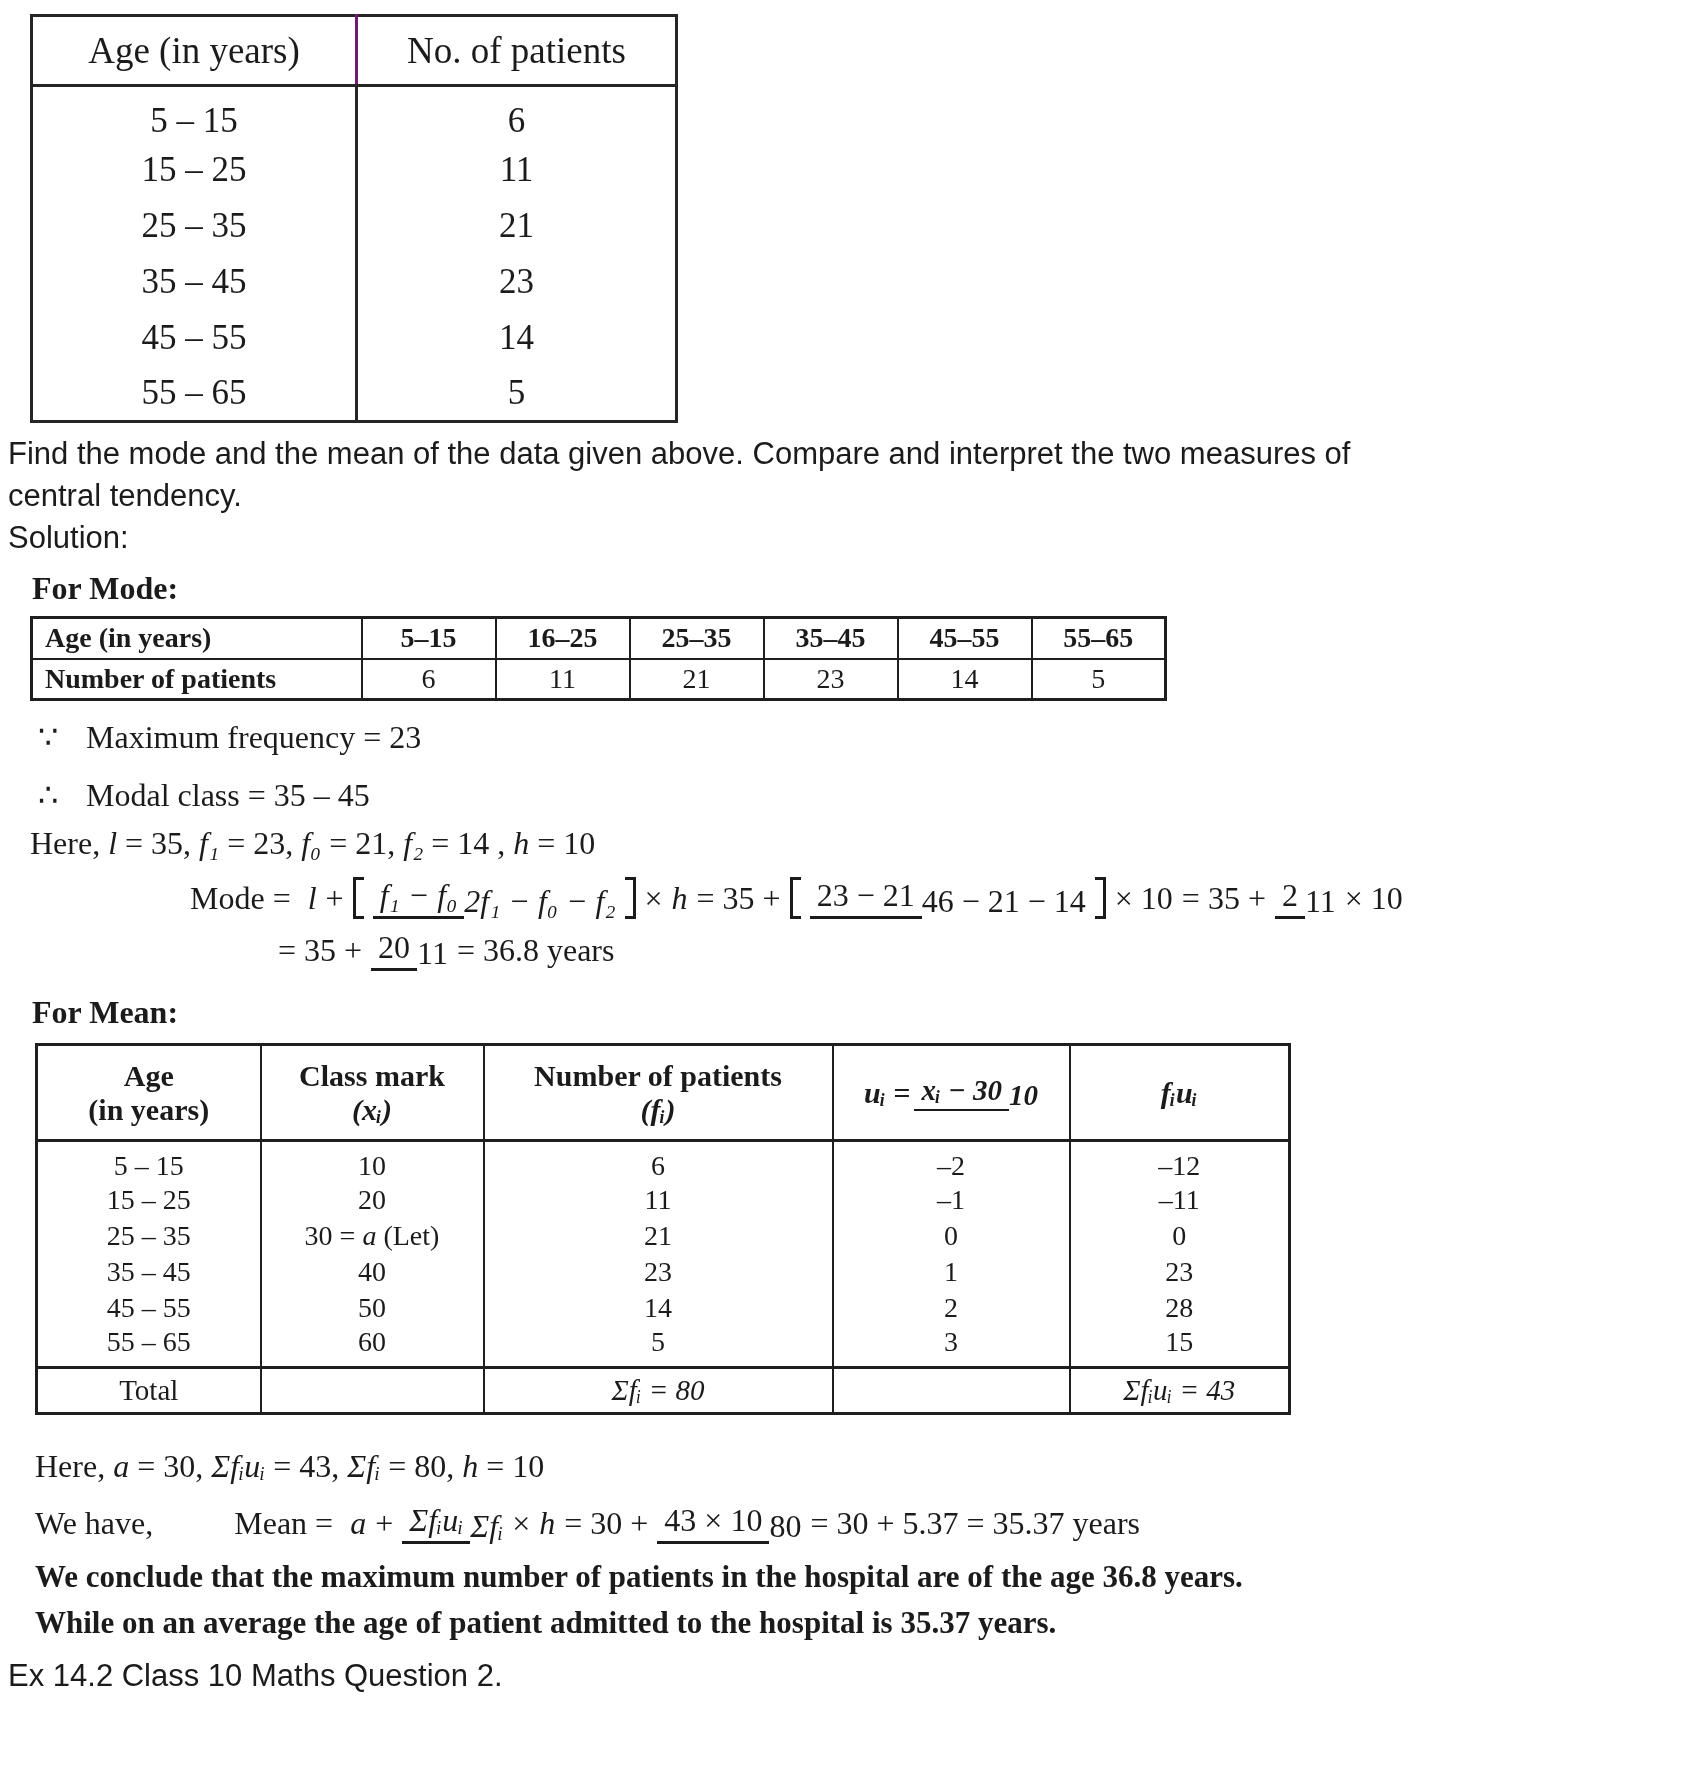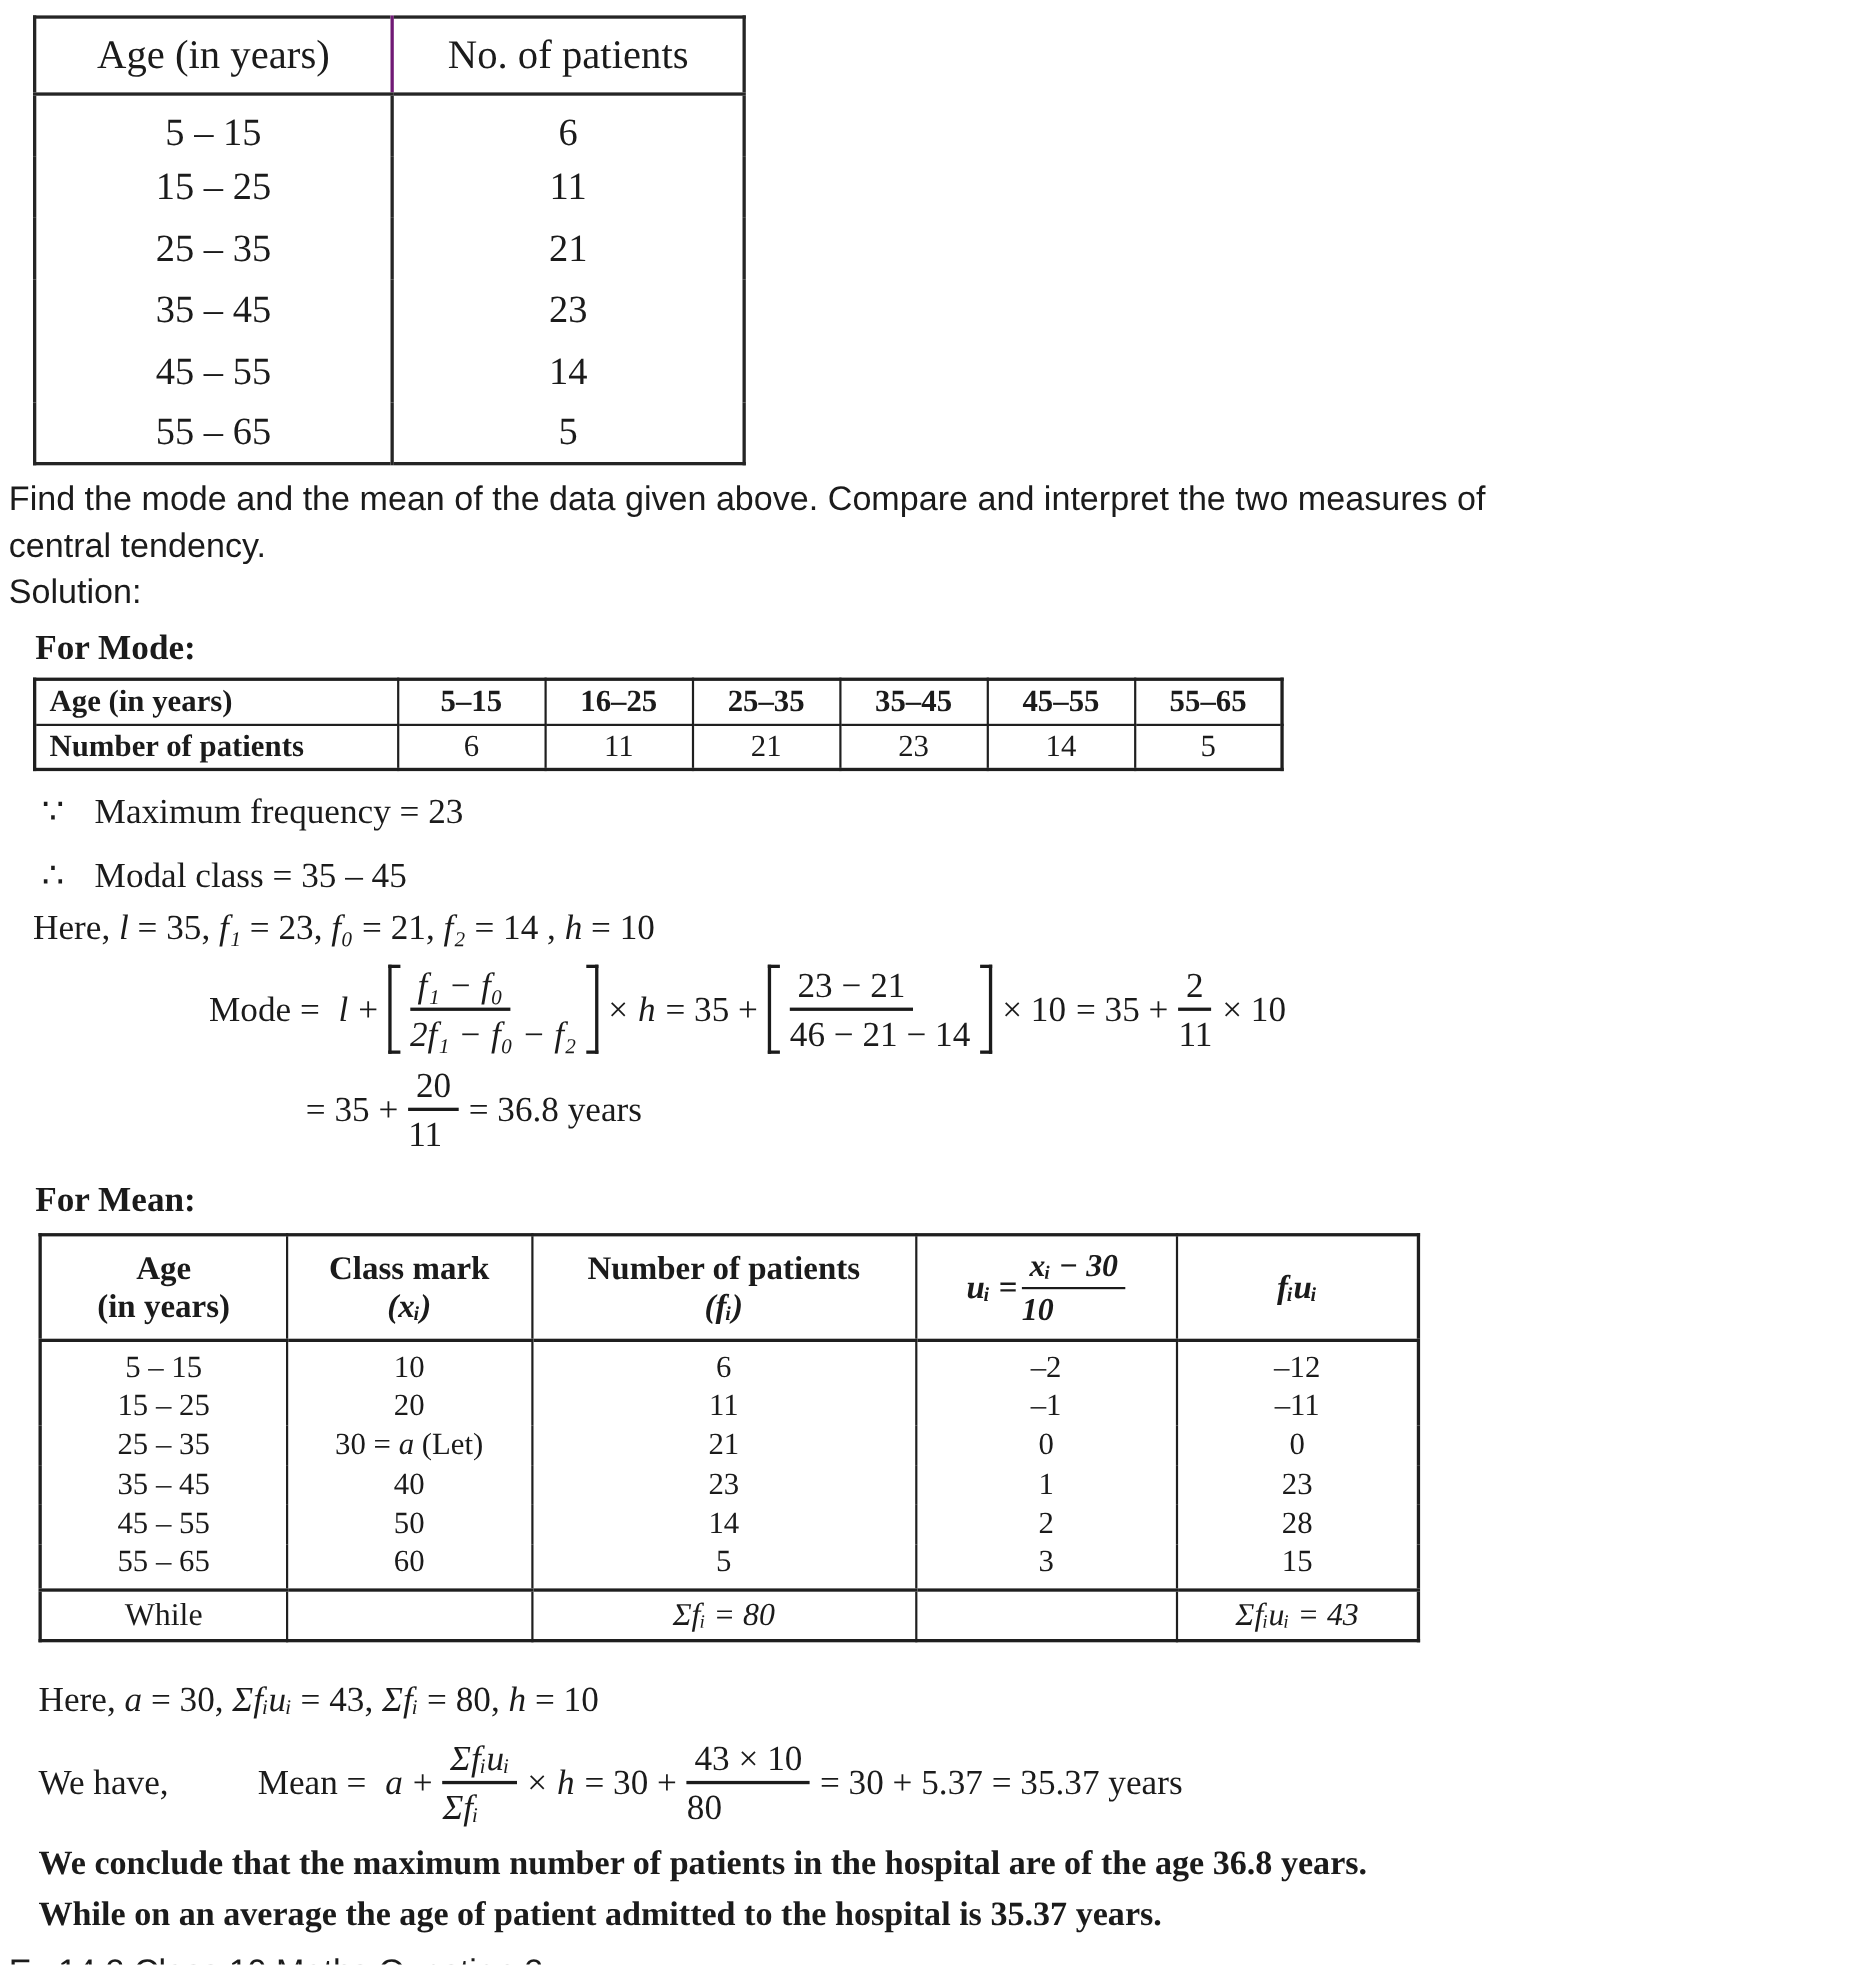--- a/index.html
+++ b/index.html
@@ -35,21 +35,21 @@
 
   .reason-line { margin: 14px 0 0 38px; font-size: 32px; line-height: 44px; }
   .reason-line .sym { display: inline-block; width: 48px; }
   .given-line { margin: 4px 0 0 30px; font-size: 32px; line-height: 44px; }
   .given-line span { white-space: pre; }
 
   
   .formula { display: flex; align-items: center; gap: 9px;
              font-family: "Liberation Serif", "DejaVu Serif", serif; font-size: 32px; }
   .formula span { white-space: pre; }
-  .frac { display: inline-flex; flex-direction: column; align-items: flex-start; line-height: 36px; }
+  .frac { display: inline-flex; flex-direction: row; align-items: flex-end; line-height: 36px; }
   .frac .num { padding: 0 7px 3px; border-bottom: 3px solid #1b1b1b; }
   .frac .den { padding-top: 3px; }
   .brk { align-self: stretch; width: 11px; border: 3px solid #1b1b1b; }
   .brk.lb { border-right: none; }
   .brk.rb { border-left: none; }
   .mode-formula-1 { margin: 12px 0 0 190px; }
   .mode-formula-2 { margin: 10px 0 0 278px; }
   .mean-formula { margin: 14px 0 0 35px; }
   .mean-formula .wehave { margin-right: 72px; }
 
@@ -259,21 +259,21 @@
     <tr>
       <td>55 – 65</td>
       <td>60</td>
       <td>5</td>
       <td>3</td>
       <td>15</td>
     </tr>
   </tbody>
   <tfoot>
     <tr>
-      <td>While</td>
+      <td>Total</td>
       <td></td>
       <td class="it">Σfᵢ = 80</td>
       <td></td>
       <td class="it">Σfᵢuᵢ = 43</td>
     </tr>
   </tfoot>
 </table>
 
 <p class="given-line serif" style="margin-top:29px;margin-left:35px;"><span>Here, </span><span class="it">a</span><span> = 30, </span><span class="it">Σfᵢuᵢ</span><span> = 43, </span><span class="it">Σfᵢ</span><span> = 80, </span><span class="it">h</span><span> = 10</span></p>
 

